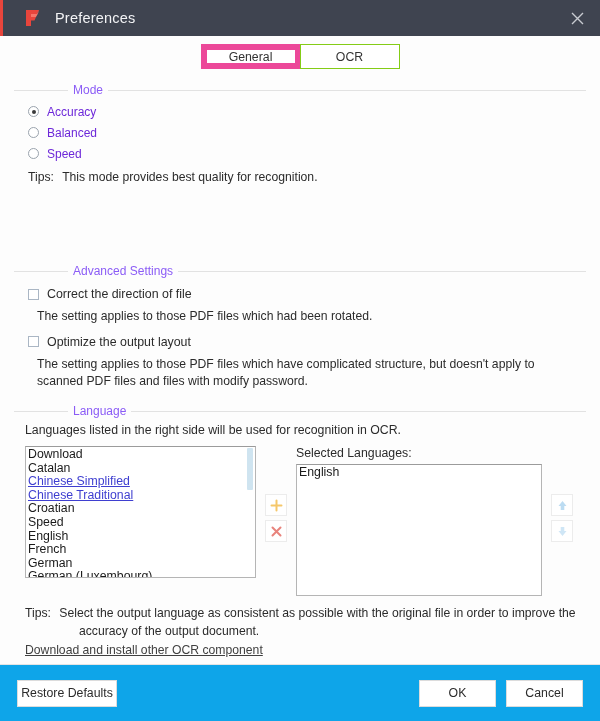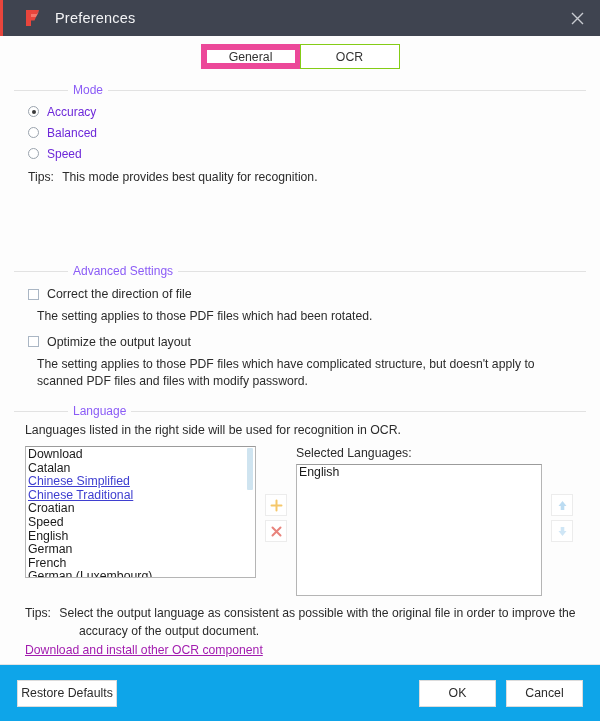--- a/index.html
+++ b/index.html
@@ -268,21 +268,21 @@
     margin-top: 9px;
     line-height: 1.45;
   }
   .bottom-tips .hang {
     display: block;
     margin-left: 54px;
   }
   .dl-link {
     display: inline-block;
     font-size: 12.2px;
-    color: #a21caf;
+    color: #404040;
     text-decoration: underline;
     margin-top: 2px;
     cursor: pointer;
   }
 
   
   .footer {
     flex: 0 0 57px;
     border-top: 1px solid #e4e4e4;
     background: #0ea5e9;
@@ -392,22 +392,22 @@
           <div class="lang-col">
             <div class="listbox left">
               <div class="list-items">
                 <div class="list-item">Download</div>
                 <div class="list-item">Catalan</div>
                 <div class="list-item link">Chinese Simplified</div>
                 <div class="list-item link">Chinese Traditional</div>
                 <div class="list-item">Croatian</div>
                 <div class="list-item">Speed</div>
                 <div class="list-item">English</div>
+                <div class="list-item">French</div>
                 <div class="list-item">German</div>
-                <div class="list-item">French</div>
                 <div class="list-item">German (Luxembourg)</div>
               </div>
               <div class="scrollbar">
                 <div class="scroll-thumb"></div>
               </div>
             </div>
           </div>
 
           <div class="mid-buttons">
             <div class="icon-btn">

